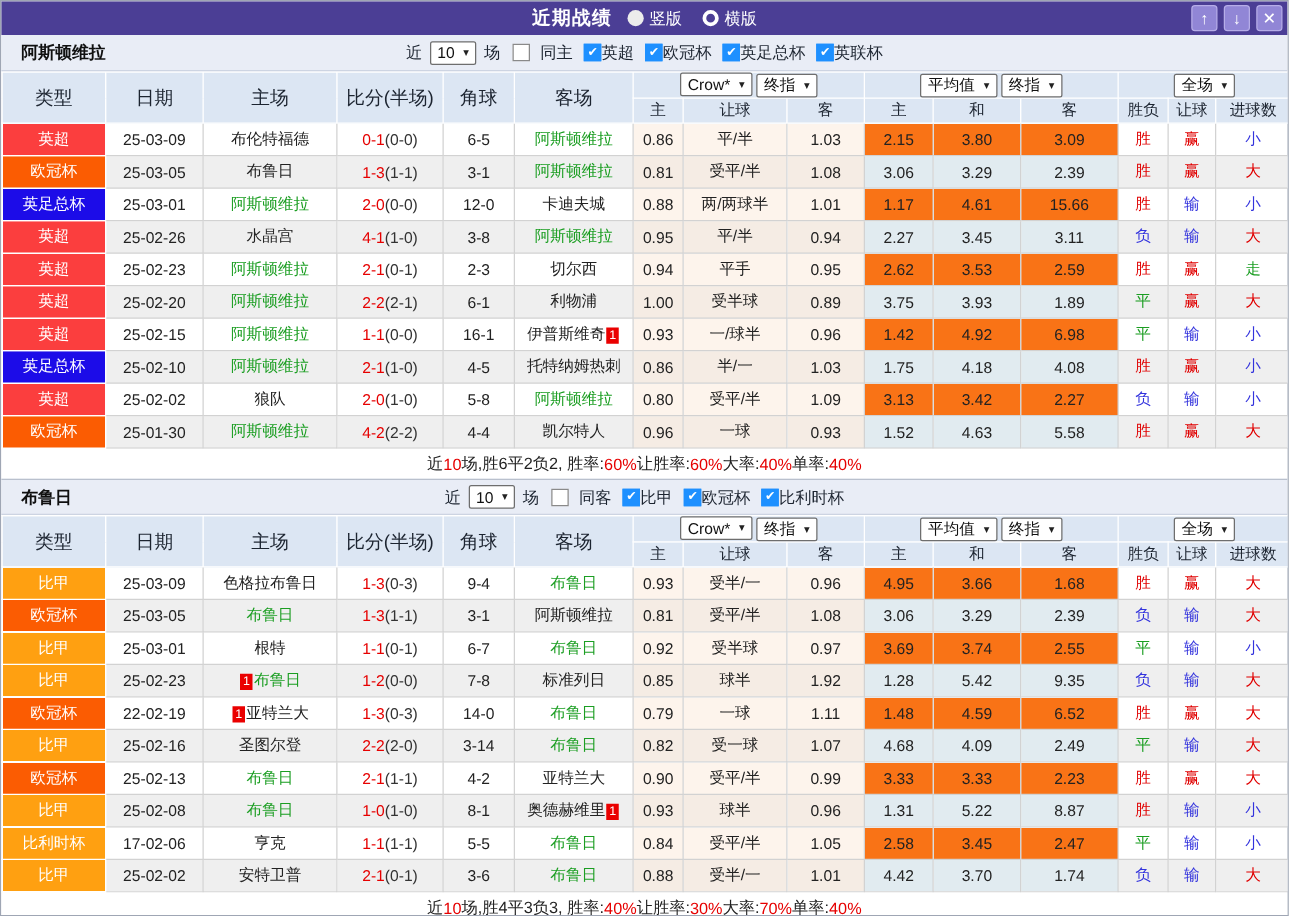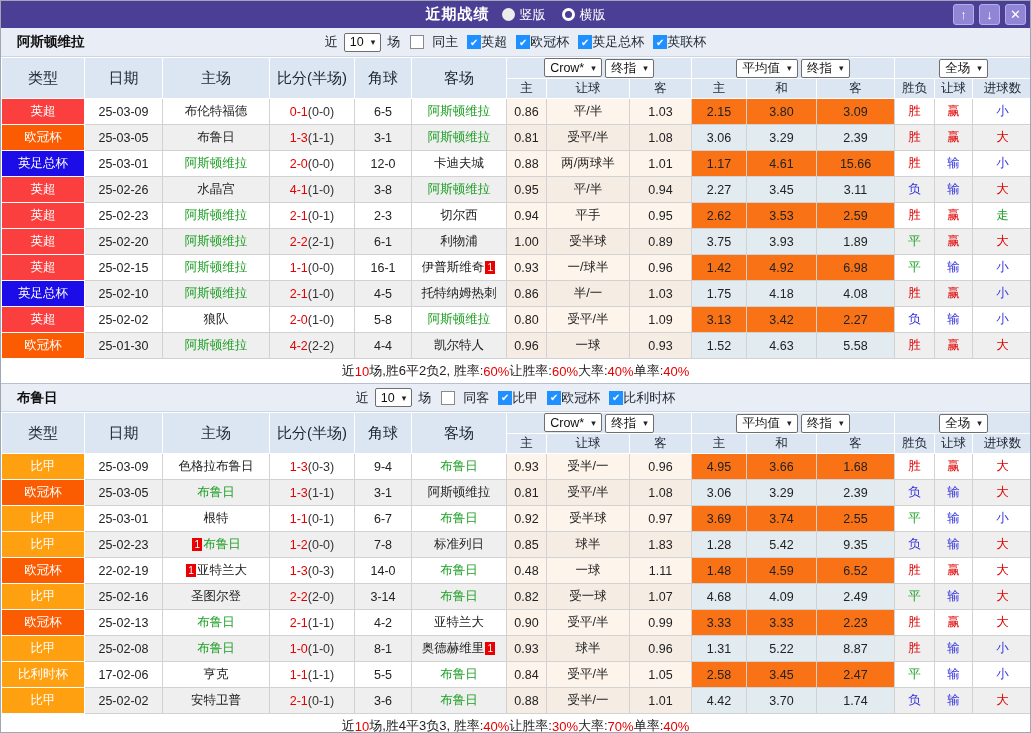--- a/index.html
+++ b/index.html
@@ -501,36 +501,36 @@
           </tr>
           <tr class="even">
             <td class="type" style="background:#ffa011">比甲</td>
             <td>25-02-23</td>
             <td><span class="redcard">1</span><span class="team-green">布鲁日</span></td>
             <td><span class="ft">1-2</span><span class="ht">(0-0)</span></td>
             <td>7-8</td>
             <td><span class="">标准列日</span></td>
             <td class="crow">0.85</td>
             <td class="crow">球半</td>
-            <td class="crow">1.83</td>
+            <td class="crow">1.92</td>
             <td class="avgc">1.28</td>
             <td class="avgc">5.42</td>
             <td class="avgc">9.35</td>
             <td style="color:#3333dd">负</td>
             <td style="color:#3333dd">输</td>
             <td style="color:#e00000">大</td>
           </tr>
           <tr class="odd">
             <td class="type" style="background:#fb5c02">欧冠杯</td>
             <td>22-02-19</td>
             <td><span class="redcard">1</span><span class="">亚特兰大</span></td>
             <td><span class="ft">1-3</span><span class="ht">(0-3)</span></td>
             <td>14-0</td>
             <td><span class="team-green">布鲁日</span></td>
-            <td class="crow">0.48</td>
+            <td class="crow">0.79</td>
             <td class="crow">一球</td>
             <td class="crow">1.11</td>
             <td class="avgc">1.48</td>
             <td class="avgc">4.59</td>
             <td class="avgc">6.52</td>
             <td style="color:#e00000">胜</td>
             <td style="color:#e00000">赢</td>
             <td style="color:#e00000">大</td>
           </tr>
           <tr class="even">

